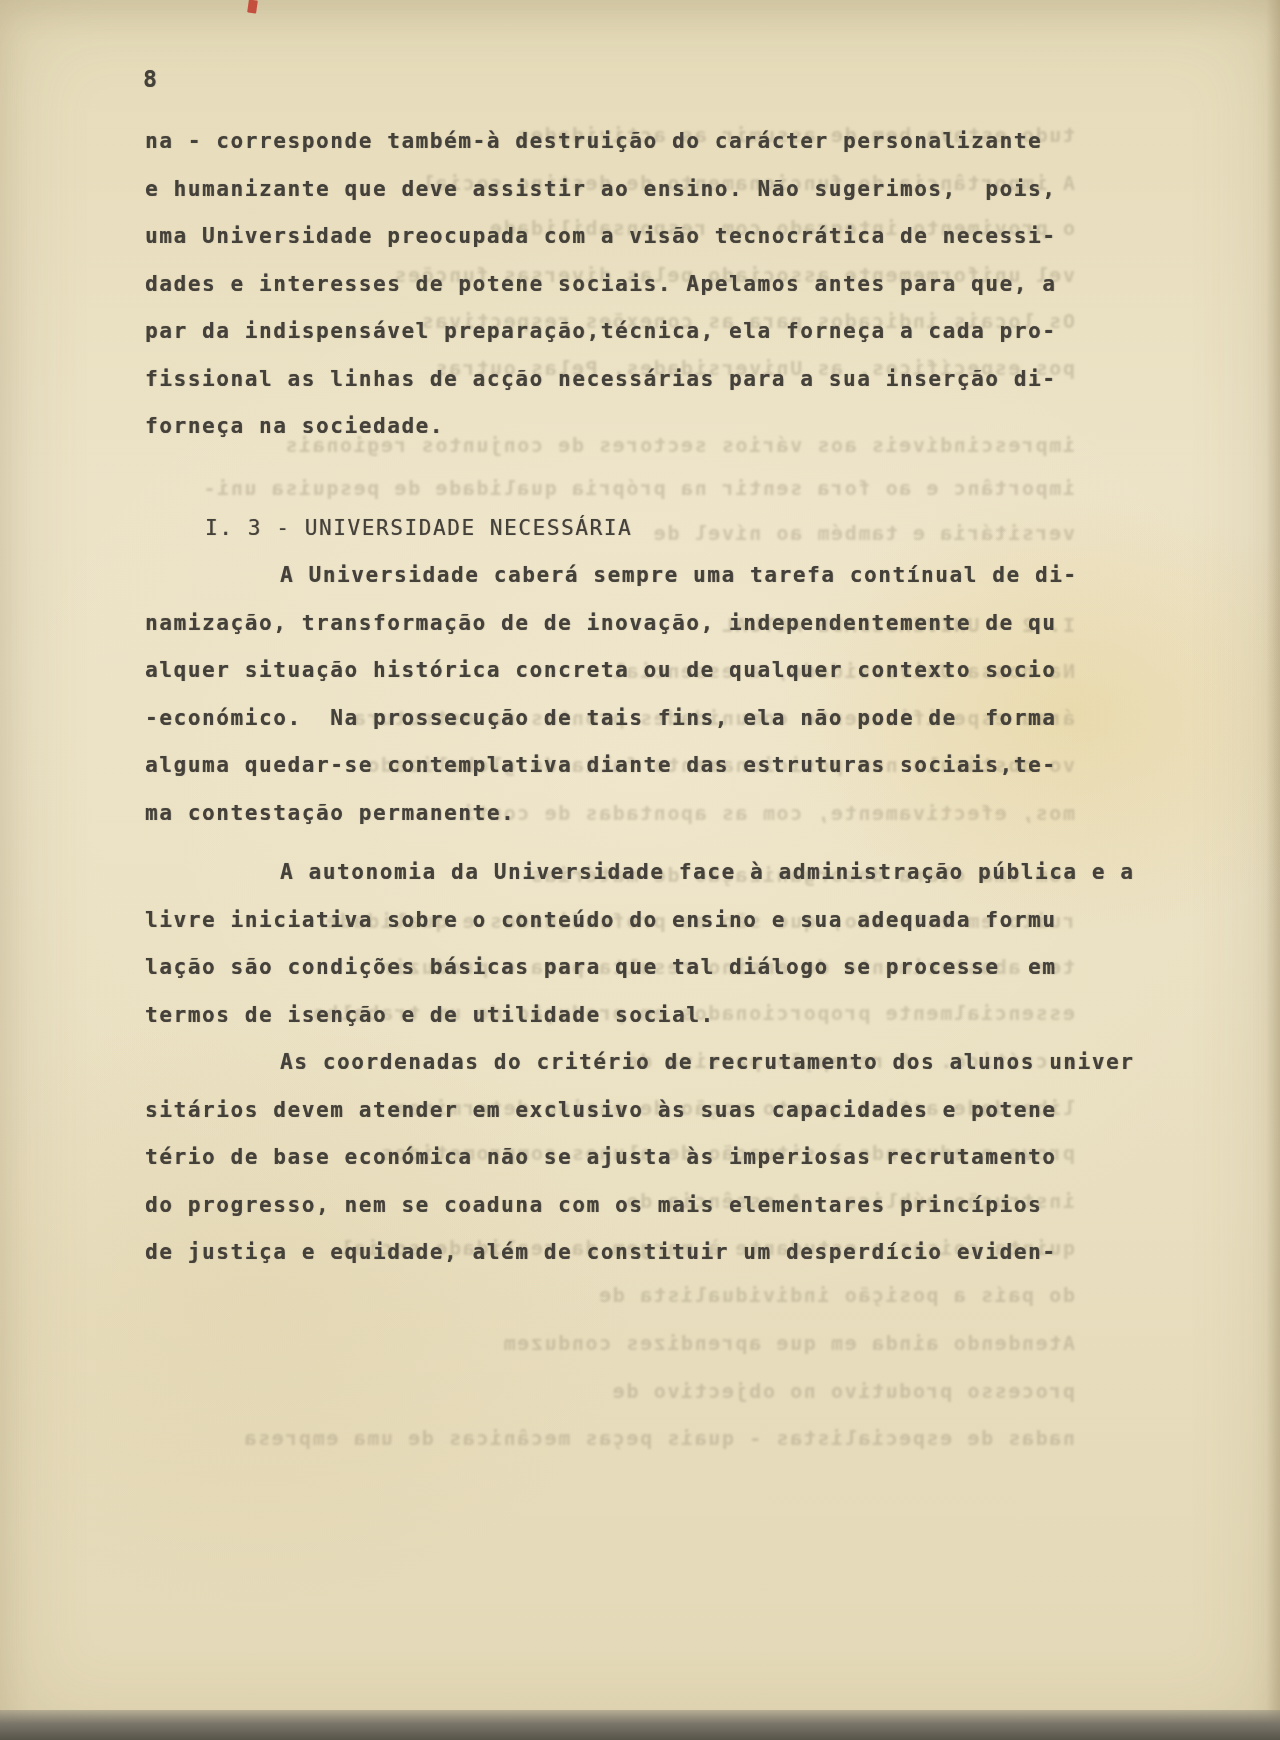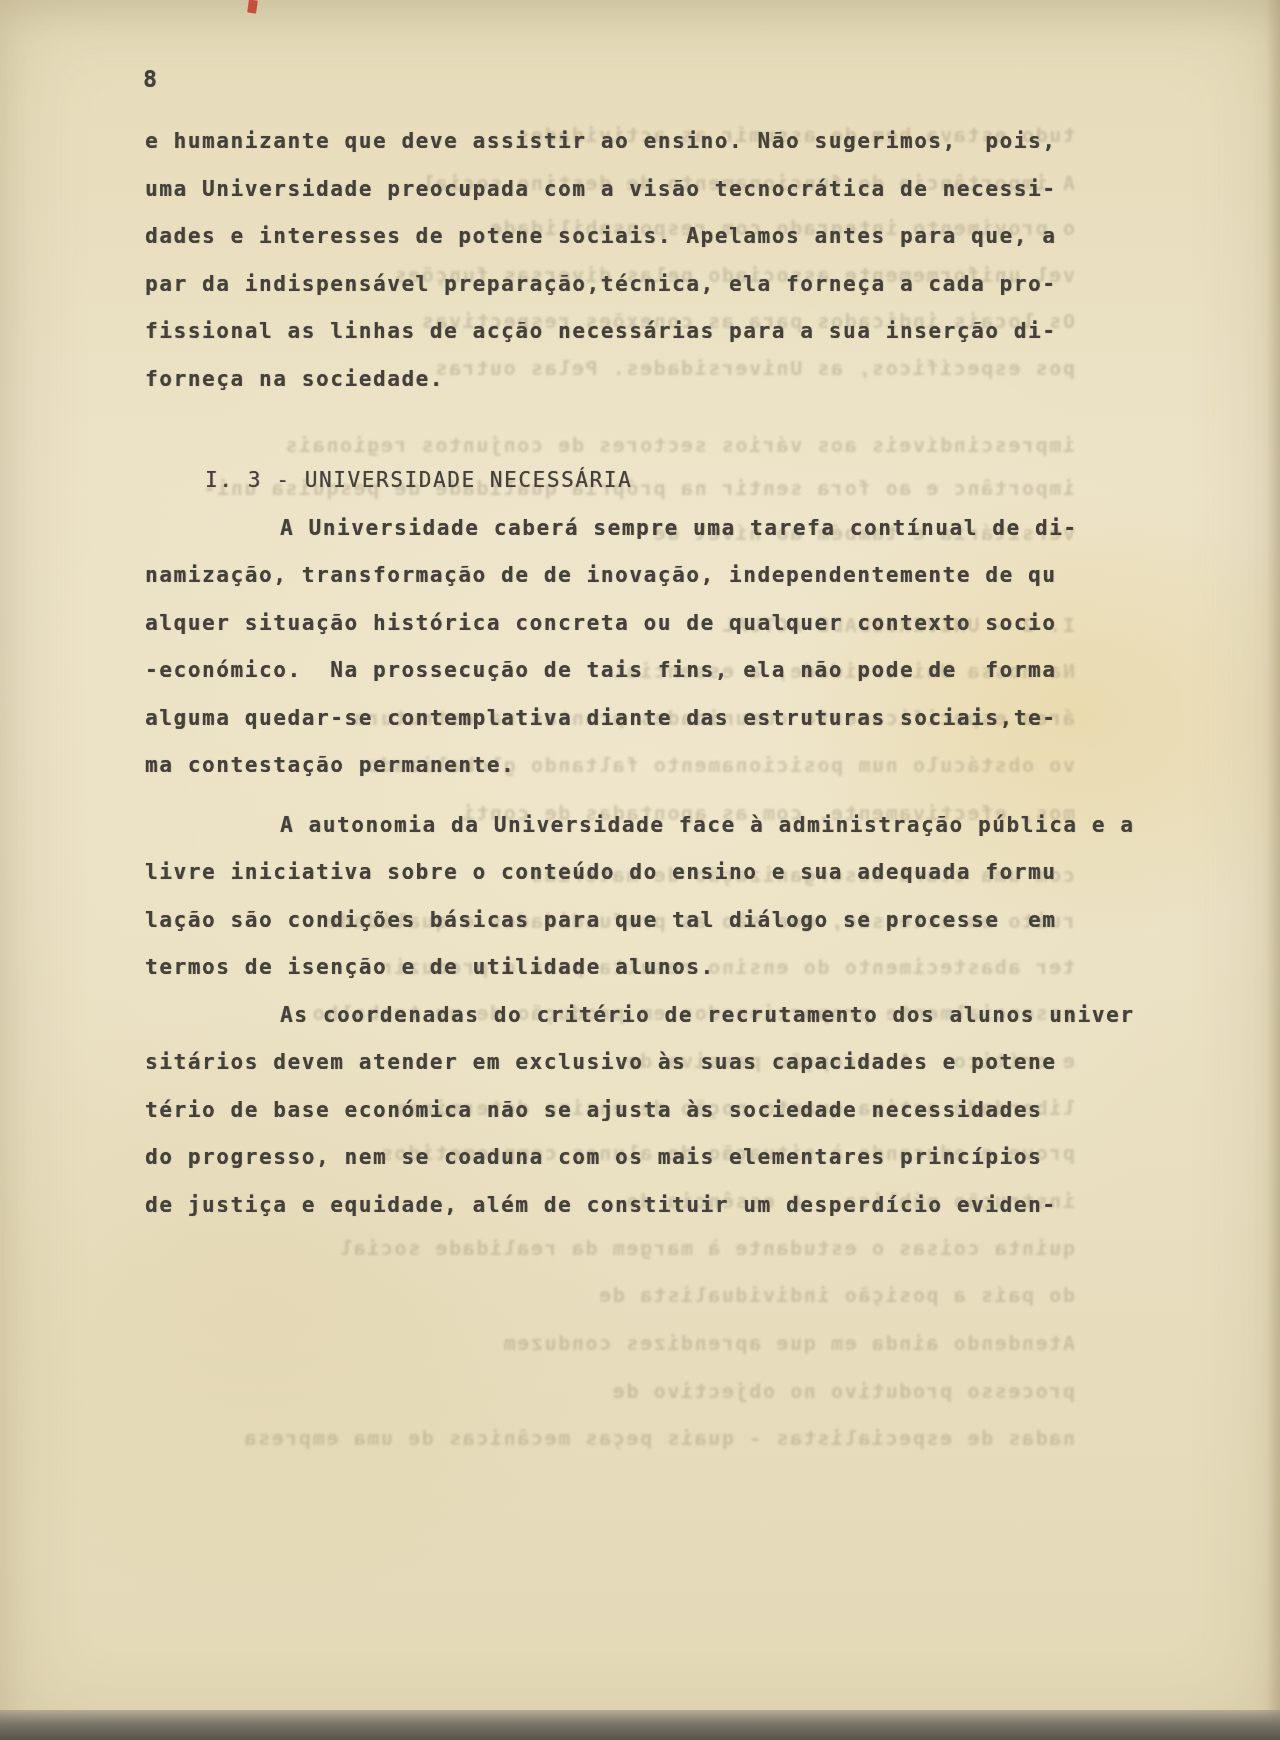--- a/index.html
+++ b/index.html
@@ -144,20 +144,21 @@
       <div class="bleed-line" style="top: 1415px;">nadas de especialistas - quais peças mecânicas de uma empresa</div>
     </div>
 
   <div class="red-mark"></div>
 
   <div class="page-number">8</div>
 
   <div class="content">
 
     <div class="para-1">
+      <div class="line">na - corresponde também-à destruição do carácter personalizante</div>
       <div class="line">e humanizante que deve assistir ao ensino. Não sugerimos,  pois,</div>
       <div class="line">uma Universidade preocupada com a visão tecnocrática de necessi-</div>
       <div class="line">dades e interesses de potene sociais. Apelamos antes para que, a</div>
       <div class="line">par da indispensável preparação,técnica, ela forneça a cada pro-</div>
       <div class="line">fissional as linhas de acção necessárias para a sua inserção di-</div>
       <div class="line">forneça na sociedade.</div>
     </div>
 
     <div class="heading">I. 3 - UNIVERSIDADE NECESSÁRIA</div>
 
@@ -167,27 +168,27 @@
       <div class="line">alquer situação histórica concreta ou de qualquer contexto socio</div>
       <div class="line">-económico.  Na prossecução de tais fins, ela não pode de  forma</div>
       <div class="line">alguma quedar-se contemplativa diante das estruturas sociais,te-</div>
       <div class="line">ma contestação permanente.</div>
     </div>
 
     <div class="para-3">
       <div class="line indent">A autonomia da Universidade face à administração pública e a</div>
       <div class="line">livre iniciativa sobre o conteúdo do ensino e sua adequada formu</div>
       <div class="line">lação são condições básicas para que tal diálogo se processe  em</div>
-      <div class="line">termos de isenção e de utilidade alunos.</div>
+      <div class="line">termos de isenção e de utilidade social.</div>
     </div>
 
     <div class="para-4">
       <div class="line indent">As coordenadas do critério de recrutamento dos alunos univer</div>
       <div class="line">sitários devem atender em exclusivo às suas capacidades e potene</div>
-      <div class="line">tério de base económica não se ajusta às sociedade necessidades</div>
+      <div class="line">tério de base económica não se ajusta às imperiosas recrutamento</div>
       <div class="line">do progresso, nem se coaduna com os mais elementares princípios</div>
       <div class="line">de justiça e equidade, além de constituir um desperdício eviden-</div>
     </div>
 
   </div>
 
   <div class="edge-shade-right"></div>
   <div class="scan-strip-bottom"></div>
 
 </div>

